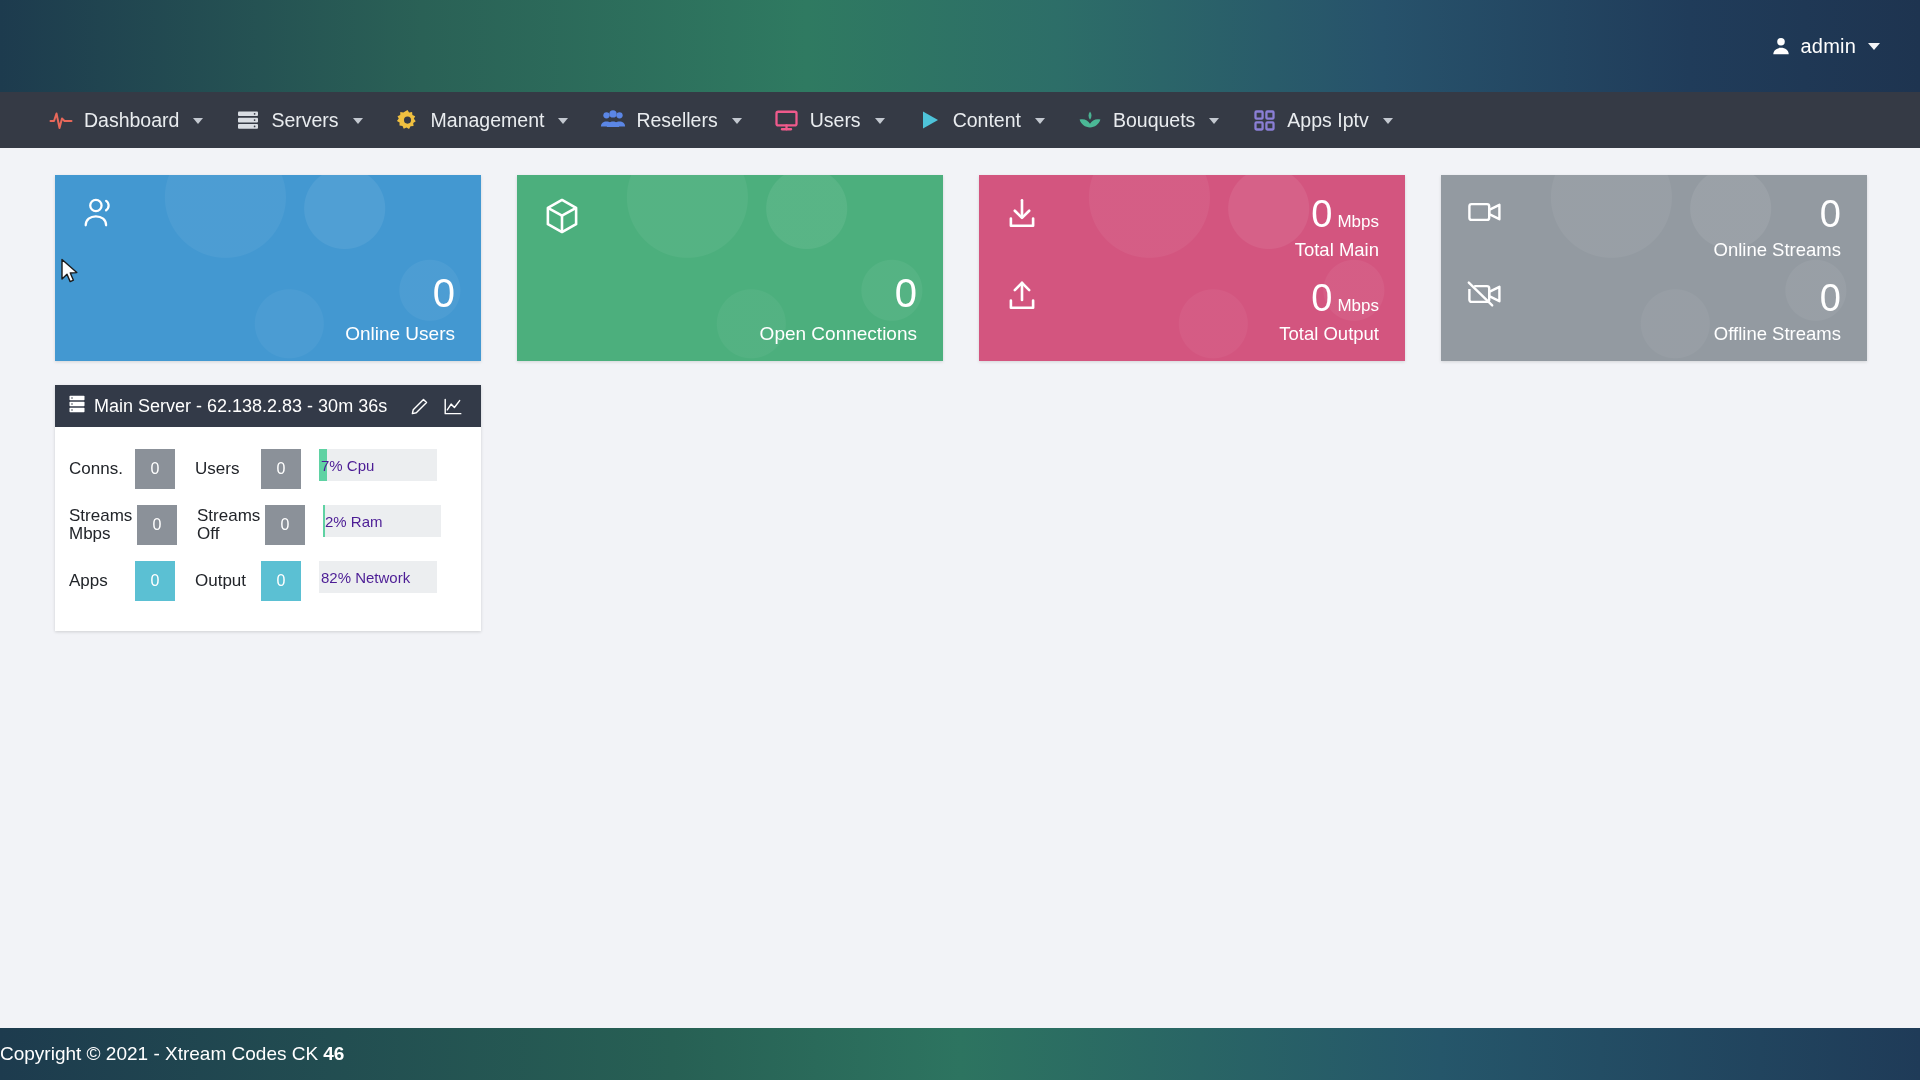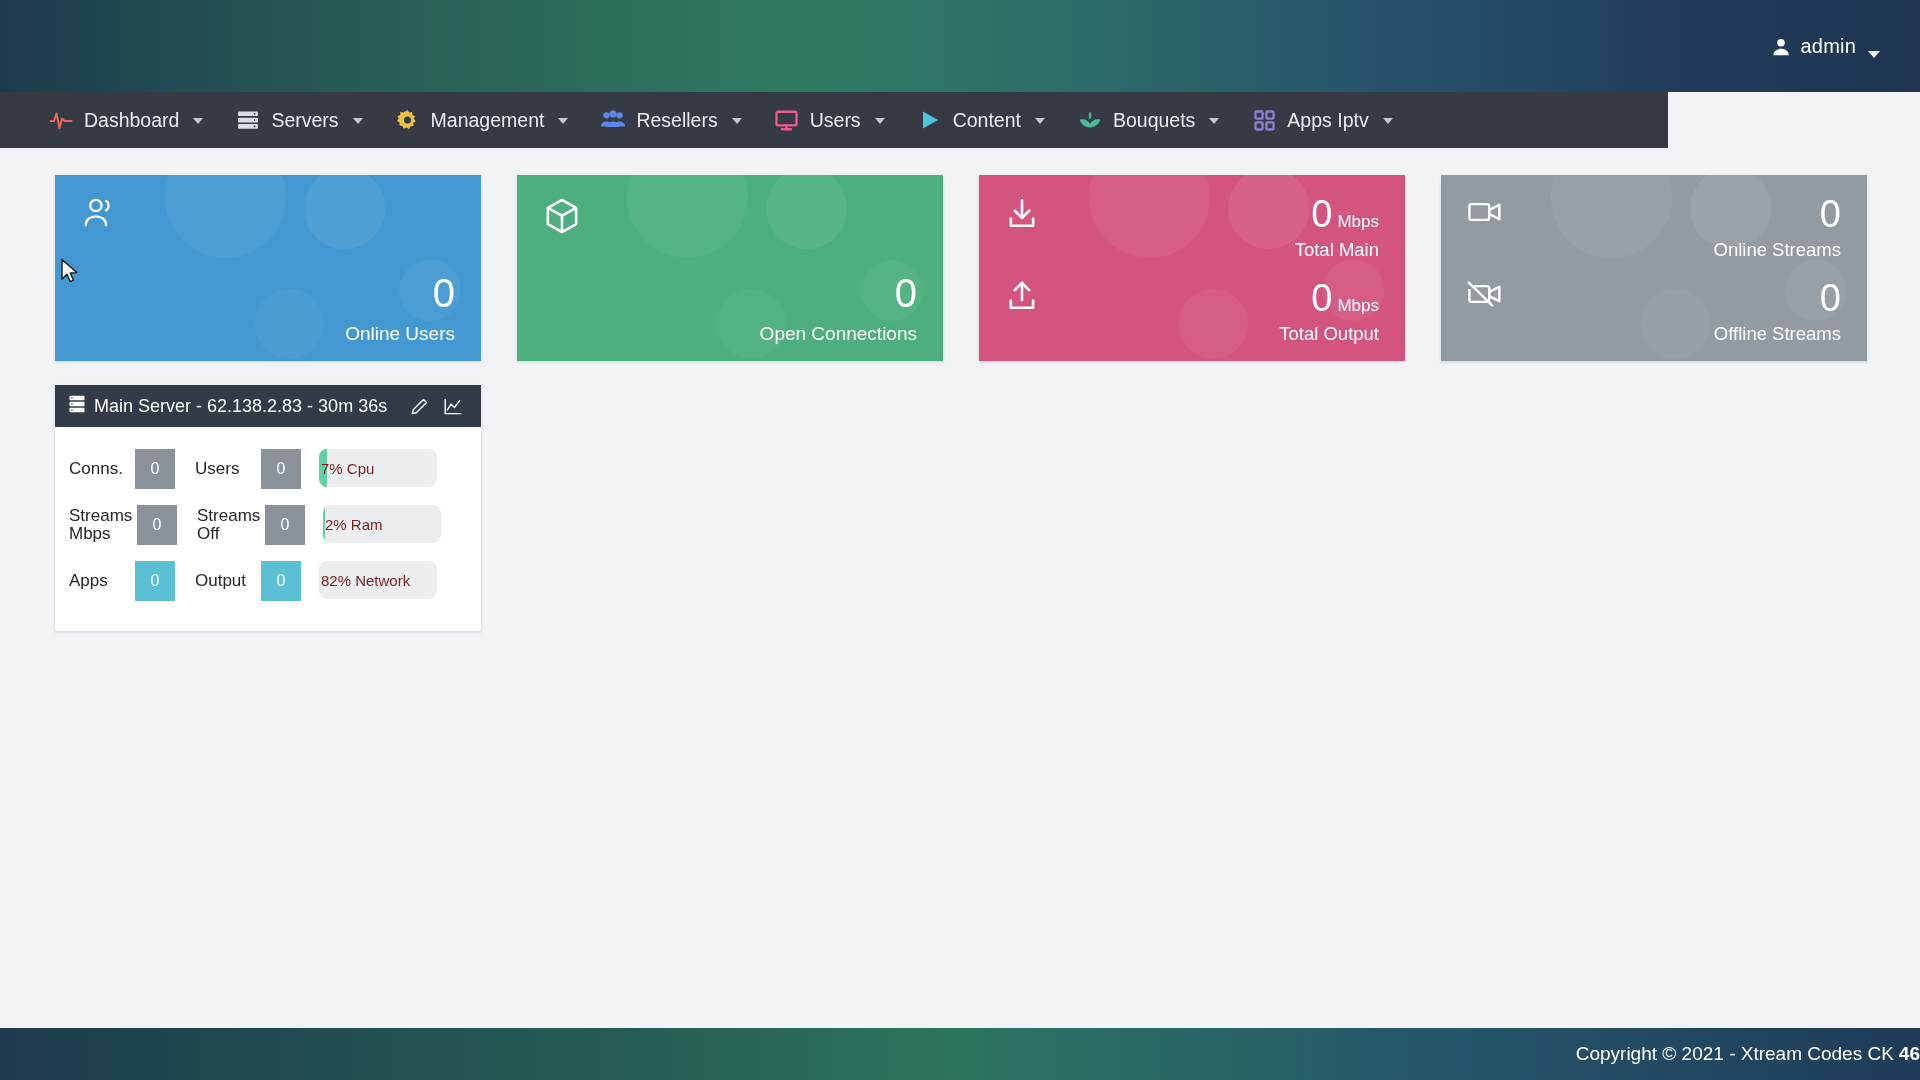--- a/index.html
+++ b/index.html
@@ -17,35 +17,35 @@
        #1d3b4e 0%,
        #2a6156 22%,
        #2f7a61 42%,
        #2d6e68 55%,
        #27526b 72%,
        #203c5a 88%,
        #1e3450 100%);
     display:flex; align-items:center; justify-content:flex-end;
   }
   .admin-box {
-    display:flex; align-items:flex-end; gap:9px;
+    display:flex; align-items:center; gap:9px;
     margin-right:40px; color:#ffffff;
     font-size:20px; letter-spacing:.2px;
     cursor:pointer;
   }
   .admin-box .av { display:flex; align-items:center; }
   .caret-dn {
     width:0;height:0;border-left:6px solid transparent;
     border-right:6px solid transparent;border-top:7px solid #ffffff;
     opacity:.95; margin-left:3px;
   }
 
   
   .navbar {
-    position:absolute; left:0; top:92px; width:1668px; height:56px;
+    position:absolute; left:0; top:92px; width:1920px; height:56px;
     background:#353a45;
     display:flex; align-items:center; padding-left:48px;
   }
   .nav-item {
     display:flex; align-items:center; gap:10px;
     color:#e9ecef; font-size:19.5px;
     margin-right:32px; cursor:pointer;
     position:relative; height:56px;
   }
   .nav-item .lbl { white-space:nowrap; }
@@ -119,32 +119,32 @@
   .sp-cell { display:flex; align-items:center; }
   .sp-lbl { font-size:17px; color:#22252a; line-height:1.05; width:66px; }
   .sp-lbl.two { width:68px; }
   .sp-badge {
     width:40px; height:40px; display:flex; align-items:center; justify-content:center;
     color:#fff; font-size:16px;
   }
   .sp-badge.grey { background:#8b9199; }
   .sp-badge.teal { background:#5bc0d3; }
   .sp-bar {
-    position:relative; width:118px; height:38px; background:#eceef0;
+    position:relative; width:118px; height:32px; background:#eceef0;
     margin-left:18px; display:flex; align-items:center;
-    font-size:15px; color:#7f1d1d; overflow:hidden;border-radius:8px;
+    font-size:15px; color:#4c1d95; overflow:hidden;
   }
   .sp-bar .fill { position:absolute; left:0; top:0; bottom:0; background:#5fd2a3; }
   .sp-bar .txt { position:relative; z-index:2; padding-left:2px; white-space:nowrap;}
 
   
   .footer {
     position:absolute; left:0; bottom:0; width:1920px; height:52px;
     background:linear-gradient(90deg,#1d3b4e 0%, #276054 35%, #2d7460 50%, #25566a 75%, #1f3b58 100%);
-    display:flex; align-items:center; justify-content:flex-end;
+    display:flex; align-items:center; justify-content:flex-start;
     color:#ffffff; font-size:19px;
   }
   .footer b { font-weight:700; margin-left:5px;}
 
   
   .cursor { position:absolute; left:60px; top:258px; z-index:50; pointer-events:none; }
 </style>
 </head>
 <body>
 

